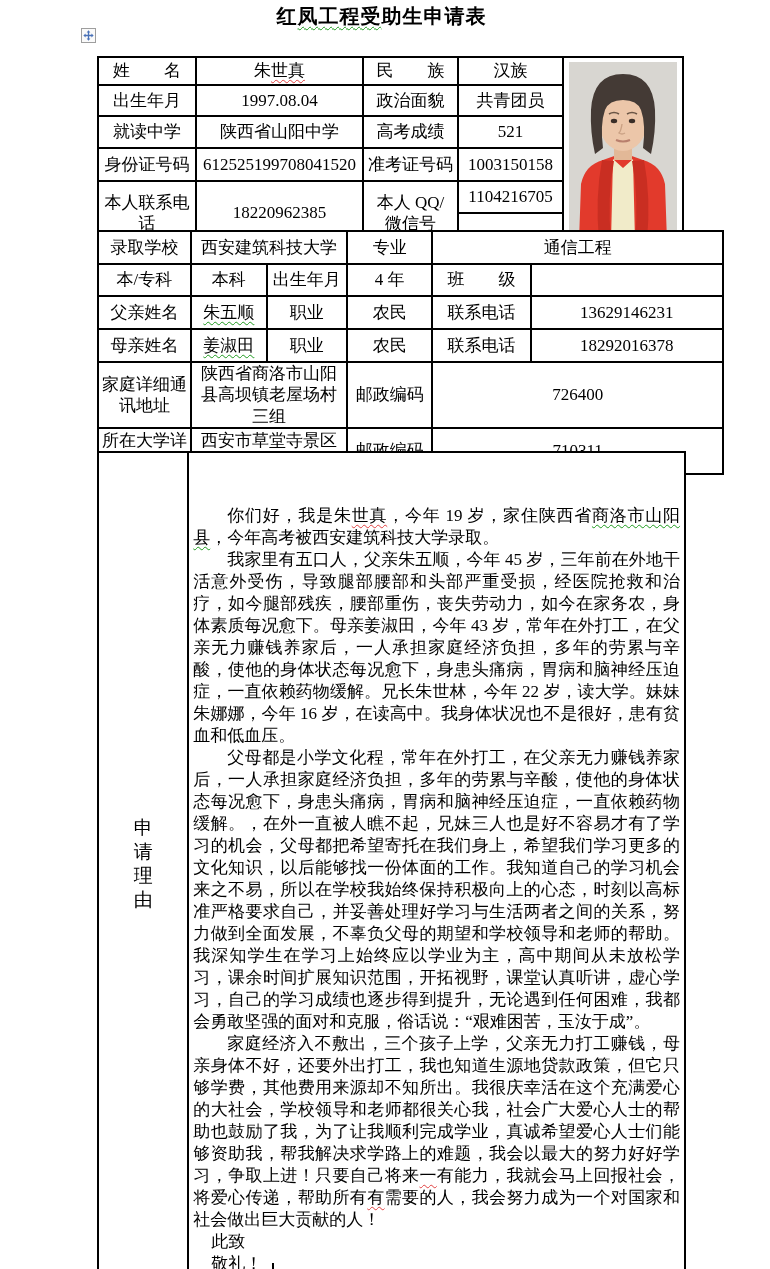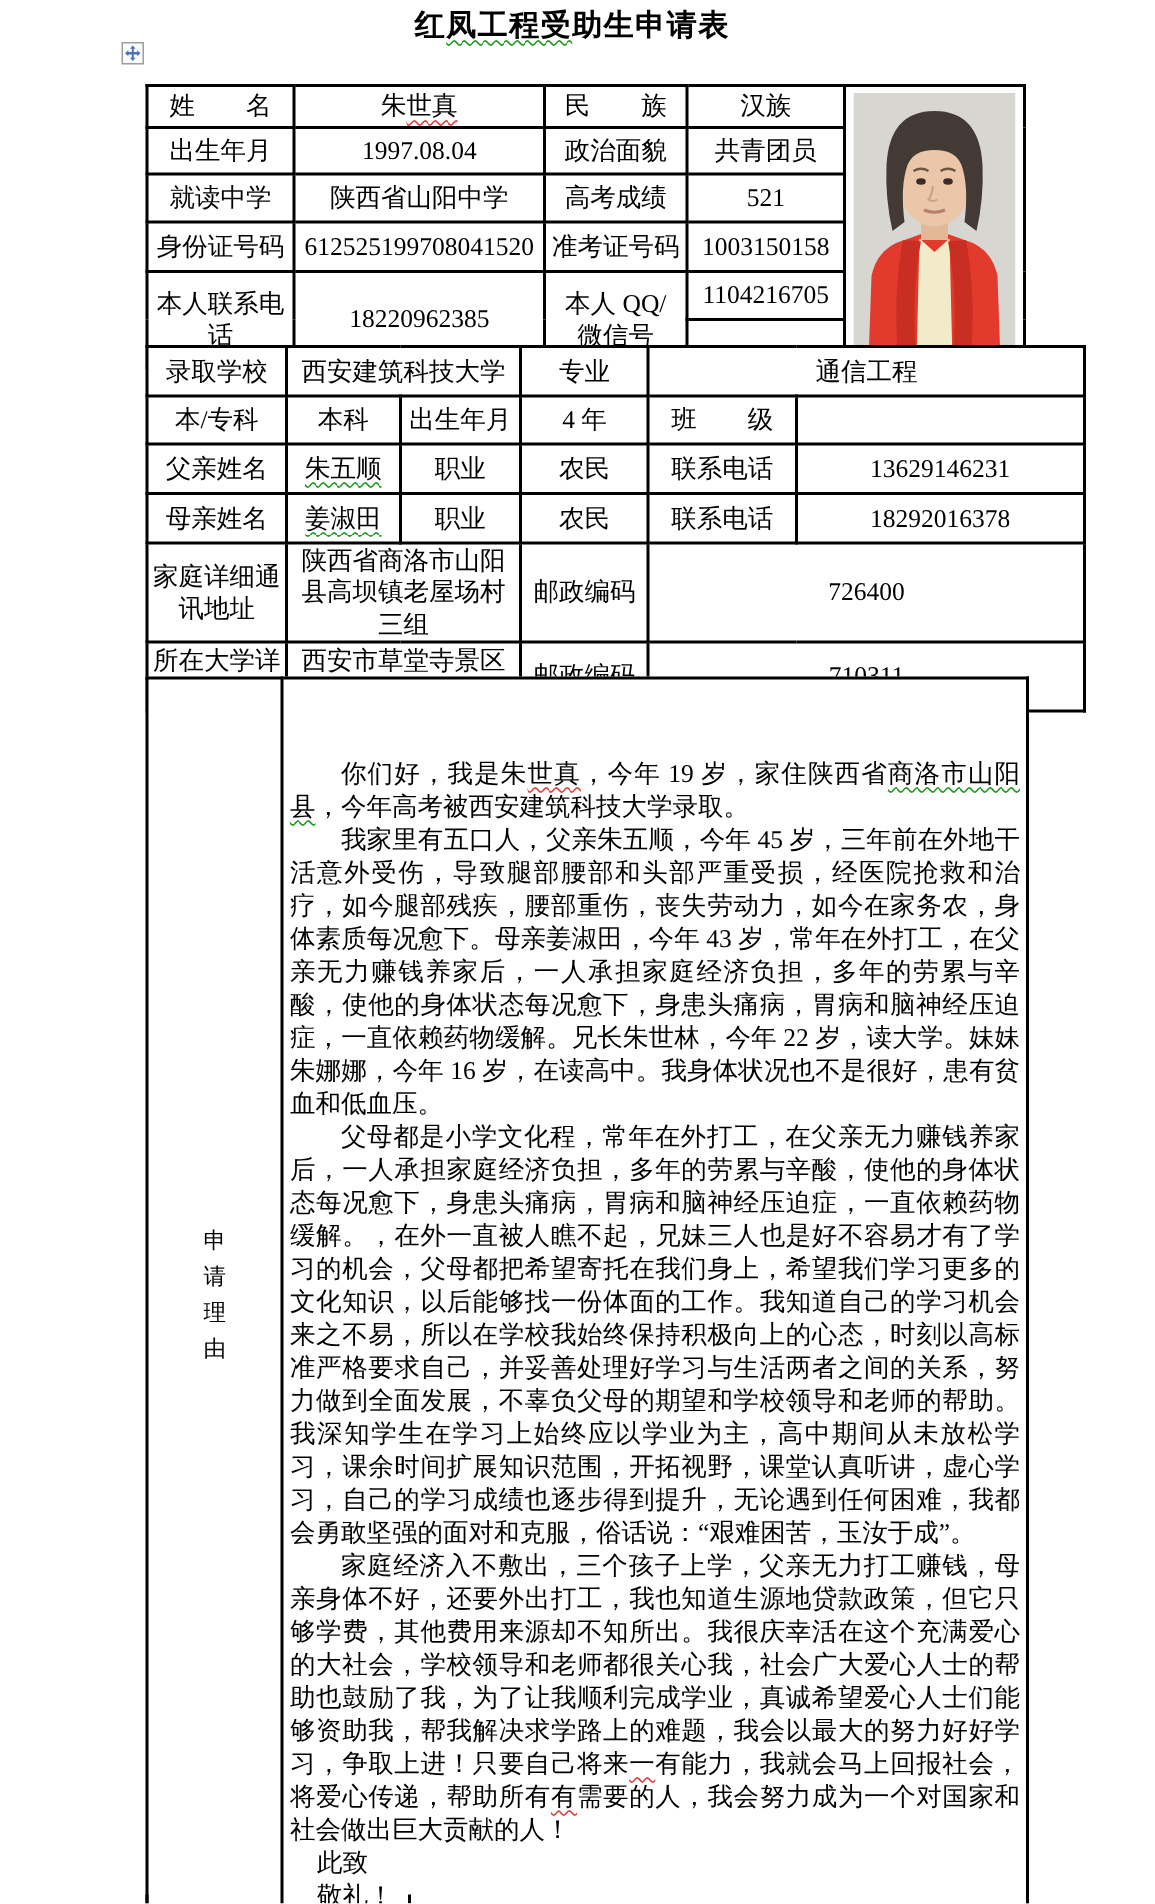--- a/index.html
+++ b/index.html
@@ -12,21 +12,21 @@
   table.grid{position:absolute;border-collapse:collapse;table-layout:fixed;background:#fff;}
   table.grid td{border:2px solid #000;text-align:center;vertical-align:middle;
                 font-size:17px;line-height:1.25;padding:0 2px;overflow:hidden;}
   td.small{font-size:16px;}
   td.addr{font-size:15.5px;line-height:1.3;margin-top:48px;}
   .sq-g{text-decoration:underline wavy #1d9a1d 1px;text-underline-offset:3px;}
   .sq-r{text-decoration:underline wavy #e04040 1px;text-underline-offset:3px;}
   #photo-cell{vertical-align:top;}
   #photo{display:block;margin:4px auto 0 auto;}
   #reason-label-cell{vertical-align:middle;}
-  .vertical-label{width:1.1em;margin:0 auto;word-break:break-all;line-height:24px;font-size:15px;}
+  .vertical-label{width:1.1em;margin:0 auto;word-break:break-all;line-height:24px;font-size:19px;}
   #reason-cell{vertical-align:top;text-align:justify;padding:52px 4px 0 4px;}
   #reason-cell .para{margin:0;text-indent:2em;font-size:17px;line-height:22px;}
   #reason-cell .para.no-indent{text-indent:0;margin-left:18px;}
   .stub{position:absolute;width:2px;height:6px;background:#000;}
 </style>
 </head>
 <body>
 
 <div id="page">
 

